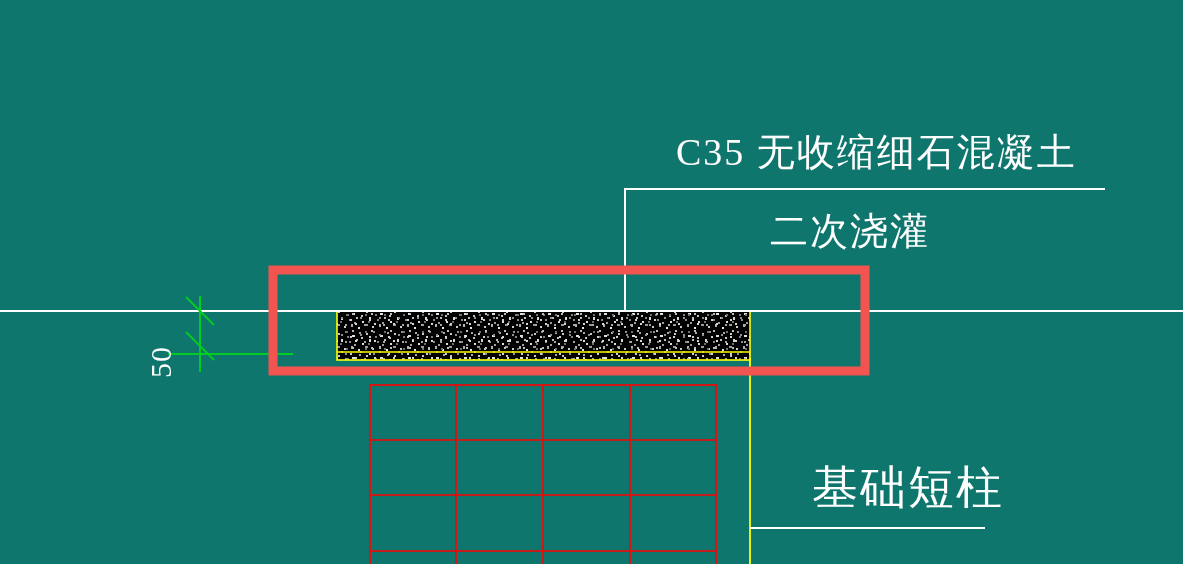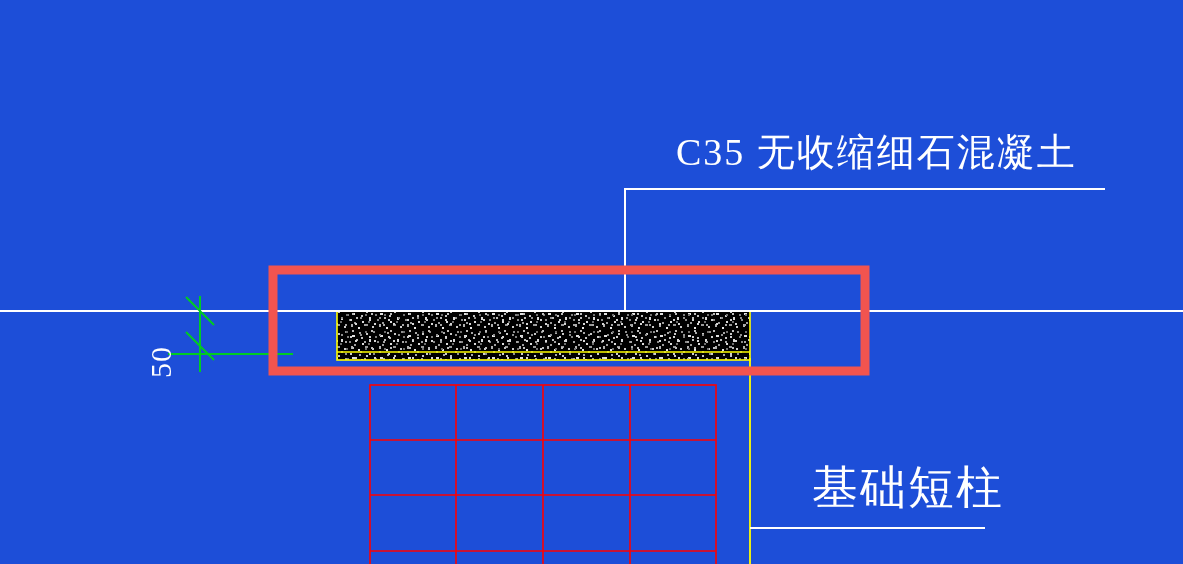--- a/index.html
+++ b/index.html
@@ -7,21 +7,21 @@
     padding: 0;
     background: #000000;
   }
   body {
     font-family: "Liberation Sans", sans-serif;
   }
   #cad-canvas {
     position: relative;
     width: 1183px;
     height: 564px;
-    background: #1d4ed8;
+    background: #0f766e;
     overflow: hidden;
   }
   #cad-svg {
     position: absolute;
     left: 0;
     top: 0;
     width: 1183px;
     height: 564px;
     display: block;
   }
@@ -137,20 +137,21 @@
       <line x1="186" y1="297" x2="214" y2="325"></line>
       <line x1="186" y1="332" x2="214" y2="360"></line>
       <line x1="168" y1="354" x2="293" y2="354"></line>
     </g>
 
     <rect x="273" y="270" width="592" height="101" fill="none" stroke="#f2544f" stroke-width="9"></rect>
   </svg>
 
   <div class="cad-label" id="label-concrete">C35 无收缩细石混凝土</div>
 
+  <div class="cad-label" id="label-pour">二次浇灌</div>
 
   <div class="cad-label" id="label-stub">基础短柱</div>
 
   <div id="dim-50-wrap">
     <div class="cad-label" id="label-dim-50">50</div>
   </div>
 
 </div>
 
 </body></html>

